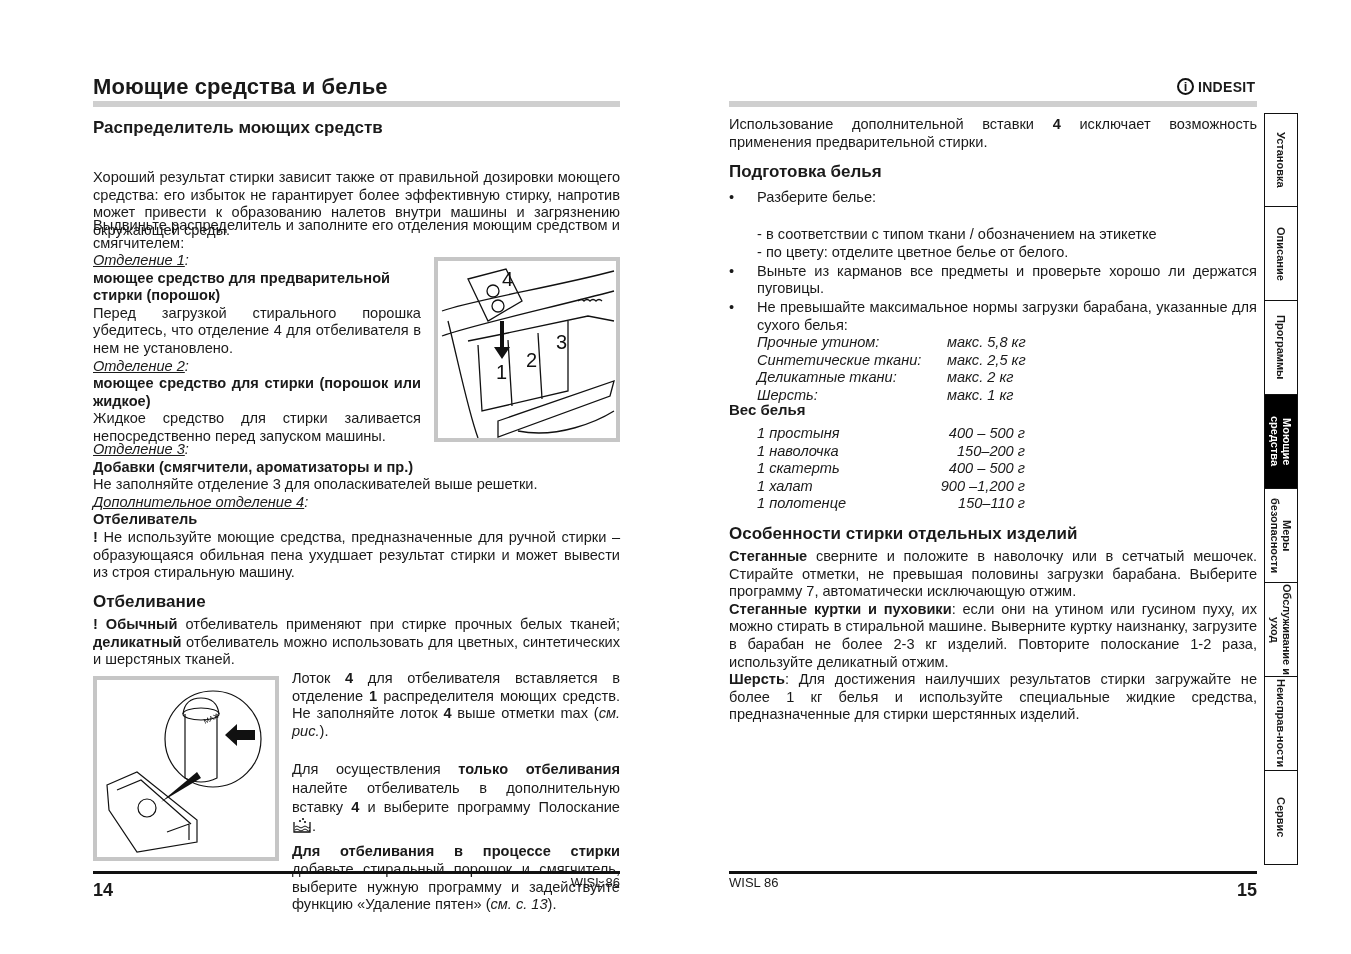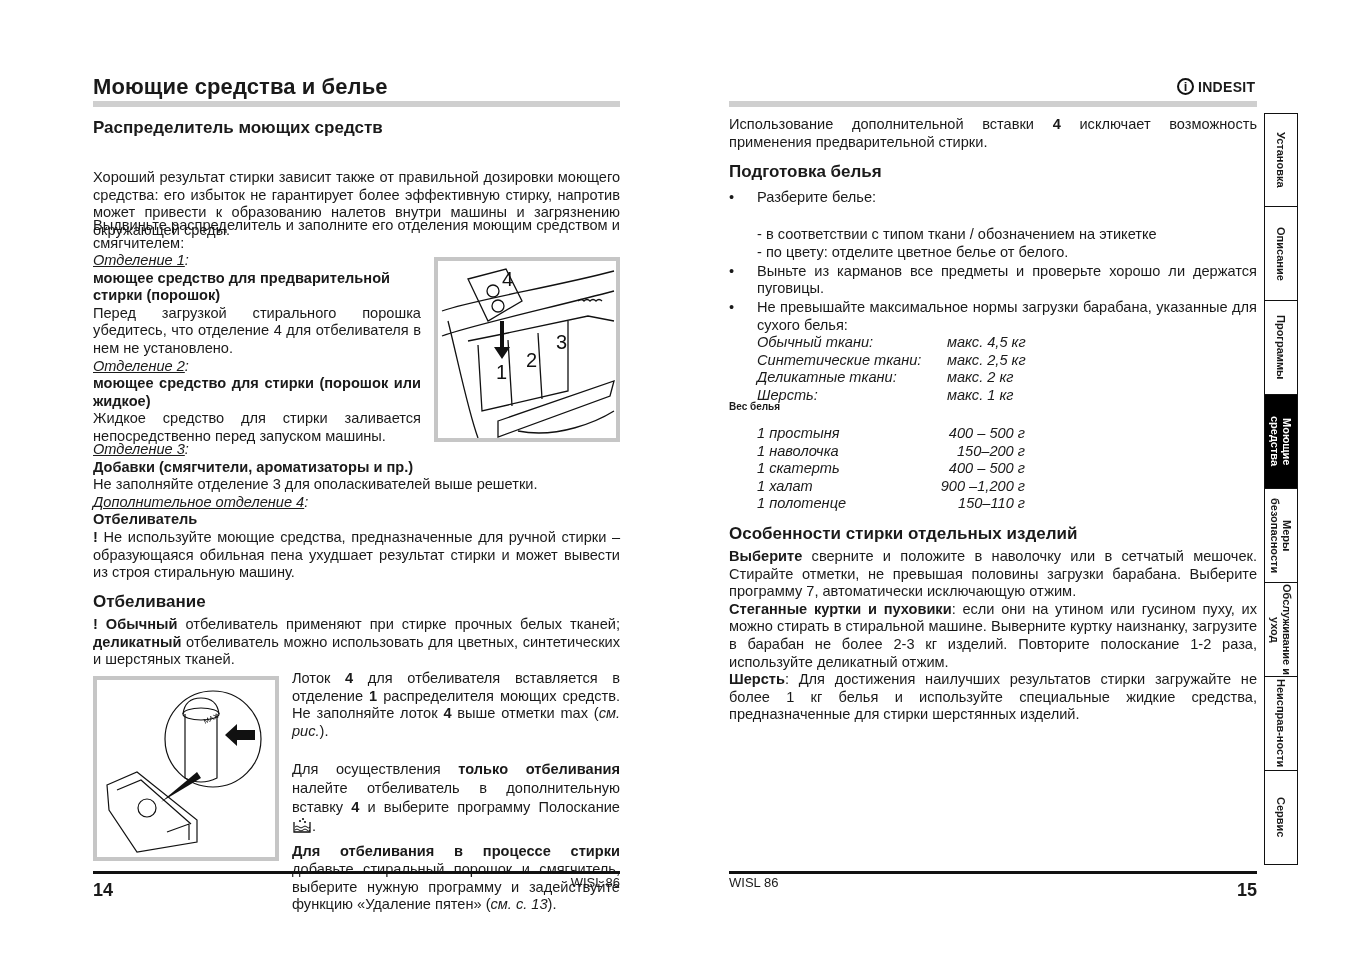--- a/index.html
+++ b/index.html
@@ -6,21 +6,21 @@
   body { width: 1351px; height: 954px; position: relative; overflow: hidden;
          font-family: "Liberation Sans", sans-serif; color: #1a1a1a; }
   .page { position: absolute; top: 0; }
   .left { left: 93px; width: 527px; }
   .right { left: 729px; width: 528px; }
   .abs { position: absolute; }
   .txt { font-size: 14.6px; line-height: 17.6px; margin: 0; }
   .just { text-align: justify; }
   .h1 { font-size: 22px; font-weight: bold; margin: 0; letter-spacing: 0.1px; }
   .h2 { font-size: 17px; font-weight: bold; margin: 0; }
-  .h3 { font-size: 10px; font-weight: bold; margin: 0; }
+  .h3 { font-size: 15px; font-weight: bold; margin: 0; }
   .grey-rule { height: 6px; background: #cfcfcf; }
   .black-rule { height: 3px; background: #111; }
   .ul-i { font-style: italic; text-decoration: underline; }
   b { font-weight: bold; }
   .bullet-row { position: relative; padding-left: 28px; }
   .bullet-row .dot { position: absolute; left: 0; top: 0; }
   .kv { display: flex; font-style: italic; font-size: 14.6px; line-height: 17.6px; }
   .kv .k { width: 190px; }
   .kv2 .k { width: 180px; }
   .kv2 .v { width: 88px; text-align: right; }
@@ -145,22 +145,22 @@
   <h2 class="h2 abs" style="top:162px;left:0;">Подготовка белья</h2>
 
   <div class="abs" style="top:189px;left:0;width:528px;">
     <div class="txt bullet-row"><span class="dot">•</span><span>Разберите белье:</span></div>
     <div class="txt" style="padding-left:28px;margin-top:19px;">- в соответствии с типом ткани / обозначением на этикетке</div>
     <div class="txt" style="padding-left:28px;margin-top:1px;">- по цвету: отделите цветное белье от белого.</div>
     <div class="txt bullet-row just" style="margin-top:1px;"><span class="dot">•</span><span>Выньте из карманов все предметы и проверьте хорошо ли держатся пуговицы.</span></div>
     <div class="txt bullet-row just" style="margin-top:1px;"><span class="dot">•</span><span>Не превышайте максимальное нормы загрузки барабана, указанные для сухого белья:</span></div>
     <div style="padding-left:28px;">
       <div class="kv">
-          <span class="k">Обычный ткани:</span>
-          <span class="v">макс. 4,5 кг</span>
+          <span class="k">Прочные утином:</span>
+          <span class="v">макс. 5,8 кг</span>
         </div>
       <div class="kv">
           <span class="k">Синтетические ткани:</span>
           <span class="v">макс. 2,5 кг</span>
         </div>
       <div class="kv">
           <span class="k">Деликатные ткани:</span>
           <span class="v">макс. 2 кг</span>
         </div>
       <div class="kv">
@@ -189,21 +189,21 @@
         <span class="v">900 –1,200 г</span>
       </div>
     <div class="kv kv2">
         <span class="k">1 полотенце</span>
         <span class="v">150–110 г</span>
       </div>
   </div>
 
   <h2 class="h2 abs" style="top:524px;left:0;">Особенности стирки отдельных изделий</h2>
   <div class="abs" style="top:548px;left:0;width:528px;">
-    <p class="txt just"><b>Выберите</b><span> сверните и положите в наволочку или в сетчатый мешочек. Стирайте отметки, не превышая половины загрузки барабана. Выберите программу 7, автоматически исключающую отжим.</span></p>
+    <p class="txt just"><b>Стеганные</b><span> сверните и положите в наволочку или в сетчатый мешочек. Стирайте отметки, не превышая половины загрузки барабана. Выберите программу 7, автоматически исключающую отжим.</span></p>
     <p class="txt just"><b>Стеганные куртки и пуховики</b><span>: если они на утином или гусином пуху, их можно стирать в стиральной машине. Выверните куртку наизнанку, загрузите в барабан не более 2-3 кг изделий. Повторите полоскание 1-2 раза, используйте деликатный  отжим.</span></p>
     <p class="txt just"><b>Шерсть</b><span>: Для достижения наилучших результатов стирки загружайте не более 1 кг белья и используйте специальные жидкие средства, предназначенные для стирки шерстянных изделий.</span></p>
   </div>
 
   <div class="black-rule abs" style="top:871px;left:0;width:528px;"></div>
   <div class="footer-model abs" style="top:875px;left:0;">WISL 86</div>
   <div class="footer-num abs" style="top:880px;right:0;">15</div>
 </div>
 
 <div class="sidetabs">

